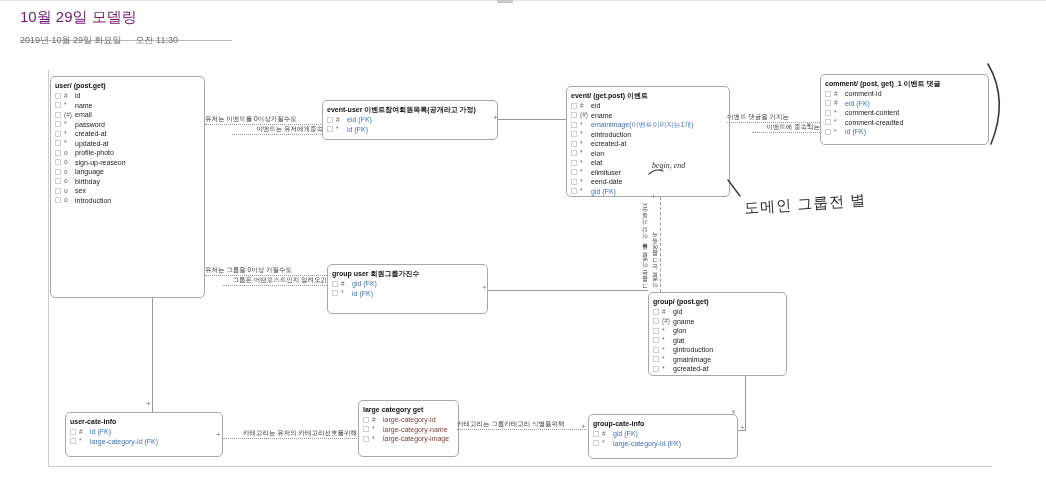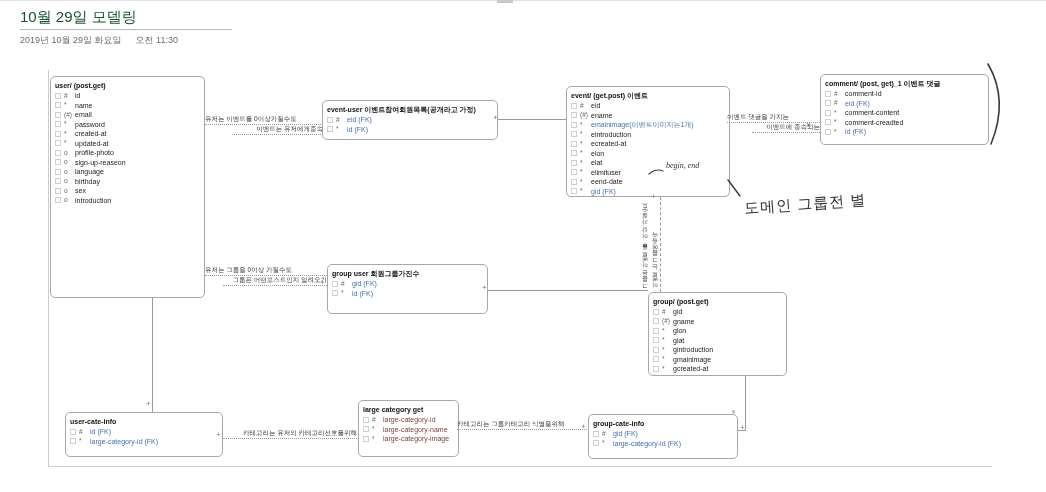--- a/index.html
+++ b/index.html
@@ -1,21 +1,21 @@
 <!DOCTYPE html>
 <html style="--fk: #3f6fb5; --maroon: #7c4038;"><head>
 <meta charset="utf-8">
 <style>
   html,body{margin:0;padding:0;background:#fff;}
   #canvas{position:relative;width:1046px;height:492px;background:#fff;overflow:hidden;
           font-family:"Liberation Sans",sans-serif;}
   .topline{position:absolute;left:0;top:0;width:1046px;height:1px;background:#e2e2e2;}
   .notch{position:absolute;left:497px;top:0;width:16px;height:3px;background:#c9c9c9;}
-  .page-title{position:absolute;left:20px;top:8px;width:212px;font-size:15px;color:#14532d;
-              padding-bottom:2px;border-bottom:1px solid #b7b7b7;white-space:nowrap;}
+  .page-title{position:absolute;left:20px;top:8px;width:212px;font-size:15px;color:#701a75;
+              padding-bottom:13px;border-bottom:1px solid #b7b7b7;white-space:nowrap;}
   .page-date{position:absolute;left:20px;top:34px;font-size:9px;color:#6b6b6b;white-space:nowrap;}
   .page-date span{margin-right:14px;}
   .frame-left{position:absolute;left:48px;top:70px;width:1px;height:397px;background:#cccccc;}
   .frame-bottom{position:absolute;left:48px;top:466px;width:944px;height:1px;background:#cccccc;}
 
   .entity{position:absolute;background:#fff;border:1px solid #a8a8a8;border-radius:5px;
           box-sizing:border-box;padding:3px 4px;}
   .entity-title{font-size:7px;font-weight:bold;color:#111;white-space:nowrap;line-height:11px;
                 overflow:hidden;}
   .frow{display:flex;align-items:center;height:9.5px;line-height:1;white-space:nowrap;overflow:hidden;}
@@ -351,15 +351,15 @@
 
   <svg style="left:982px;top:62px;" width="28" height="86">
     <path d="M6,2 Q27,38 9,82" stroke="#3a3a3a" stroke-width="1.6" fill="none" stroke-linecap="round"></path>
   </svg>
   <svg style="left:726px;top:178px;" width="16" height="20">
     <path d="M2,2 L14,18" stroke="#3a3a3a" stroke-width="1.4" fill="none" stroke-linecap="round"></path>
   </svg>
   <svg style="left:648px;top:167px;" width="16" height="10">
     <path d="M1,7 Q8,1 15,4" stroke="#3a3a3a" stroke-width="1.2" fill="none" stroke-linecap="round"></path>
   </svg>
-  <div class="pen-note" style="left:666px;top:161px;">begin, end</div>
+  <div class="pen-note" style="left:652px;top:161px;">begin, end</div>
   <div class="ink-note" style="left:744px;top:195px;">도메인 그룹전 별</div>
 </div>
 
 </body></html>

